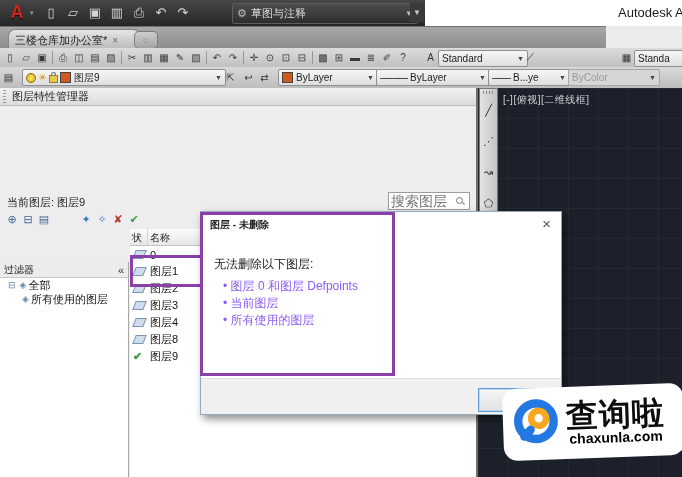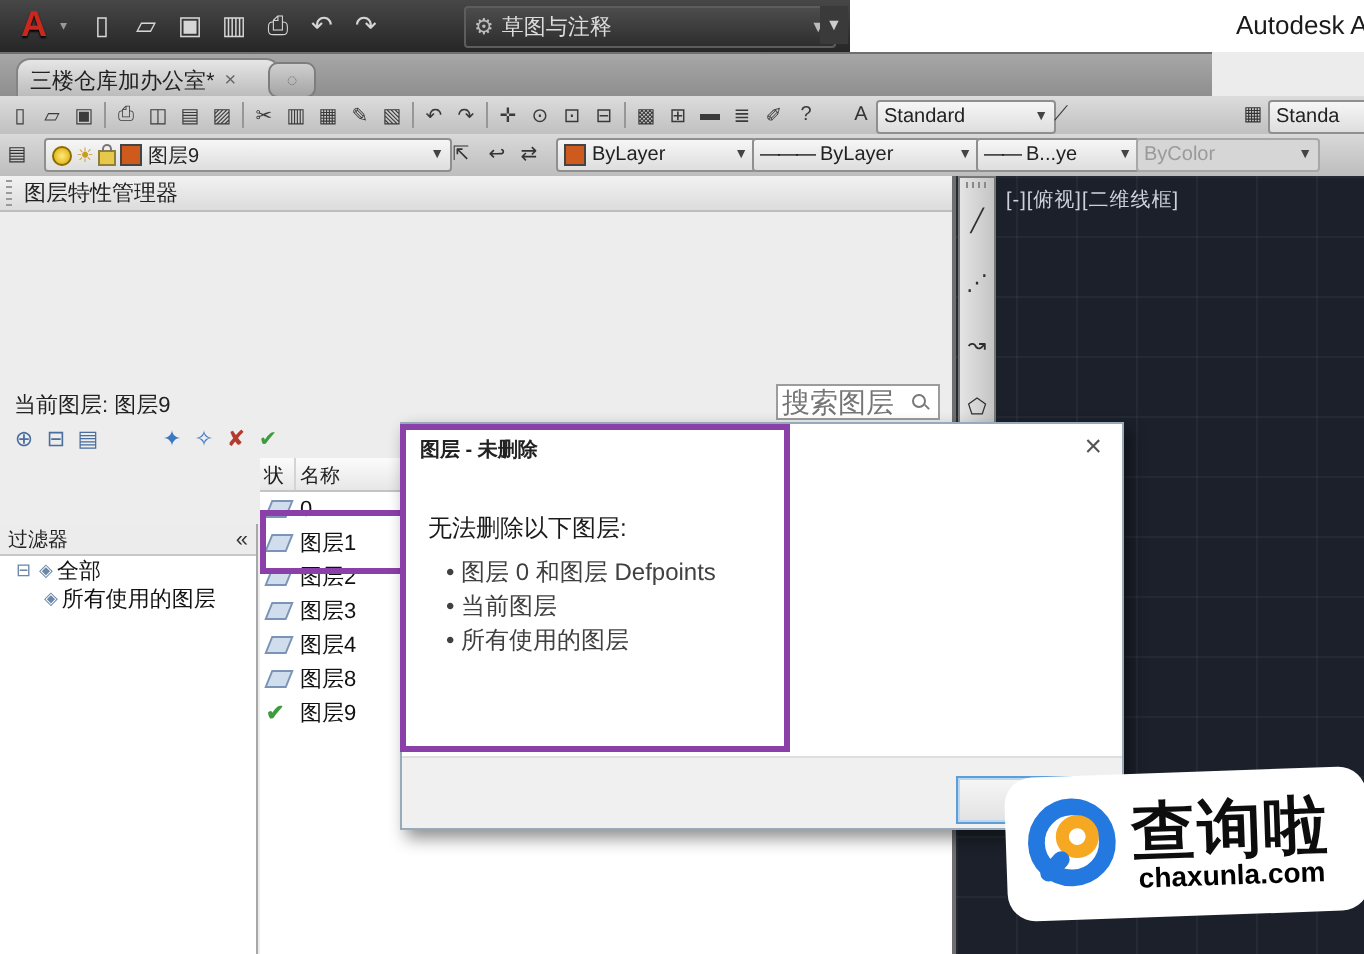--- a/index.html
+++ b/index.html
@@ -115,21 +115,21 @@
   .anno-dlg{left:200px;top:212px;width:189px;height:158px;}
 
   
   .dialog{position:absolute;left:200px;top:211px;width:362px;height:204px;background:#fff;
           border:1px solid #96aabb;box-shadow:3px 4px 8px rgba(0,0,0,.45);z-index:5;box-sizing:border-box;}
   .dlg-title{font-size:10px;color:#222;padding:6px 0 0 9px;font-weight:bold;}
   .dlg-close{position:absolute;right:10px;top:3px;font-size:15px;color:#555;}
   .dlg-head{margin:13px 0 0 13px;font-size:15px;color:#2d5f9d;}
   .dlg-intro{margin:24px 0 0 13px;font-size:12px;color:#1a1a1a;}
   .dlg-bullets{margin:5px 0 0 22px;padding:0;list-style:none;}
-  .dlg-bullets li{font-size:12px;color:#404040;line-height:17px;}
+  .dlg-bullets li{font-size:12px;color:#8b5cf6;line-height:17px;}
   .dlg-bullets li:before{content:"• ";}
   .dlg-footer{position:absolute;left:0;bottom:0;width:100%;height:36px;background:#f0f0f0;
               border-top:1px solid #dfdfdf;box-sizing:border-box;}
   .dlg-btn{position:absolute;left:277px;top:176px;width:80px;height:22px;font-size:11px;color:#111;
            background:linear-gradient(#f6f6f6,#e2e2e2);border:1px solid #5e9ed6;
            box-shadow:0 0 0 1px #b9d7f1 inset;display:flex;align-items:center;justify-content:center;}
 
   
   .drawing{position:absolute;left:478px;top:88px;right:0;bottom:0;background:#1b202a;
            background-image:linear-gradient(rgba(255,255,255,.04) 1px,transparent 1px),

